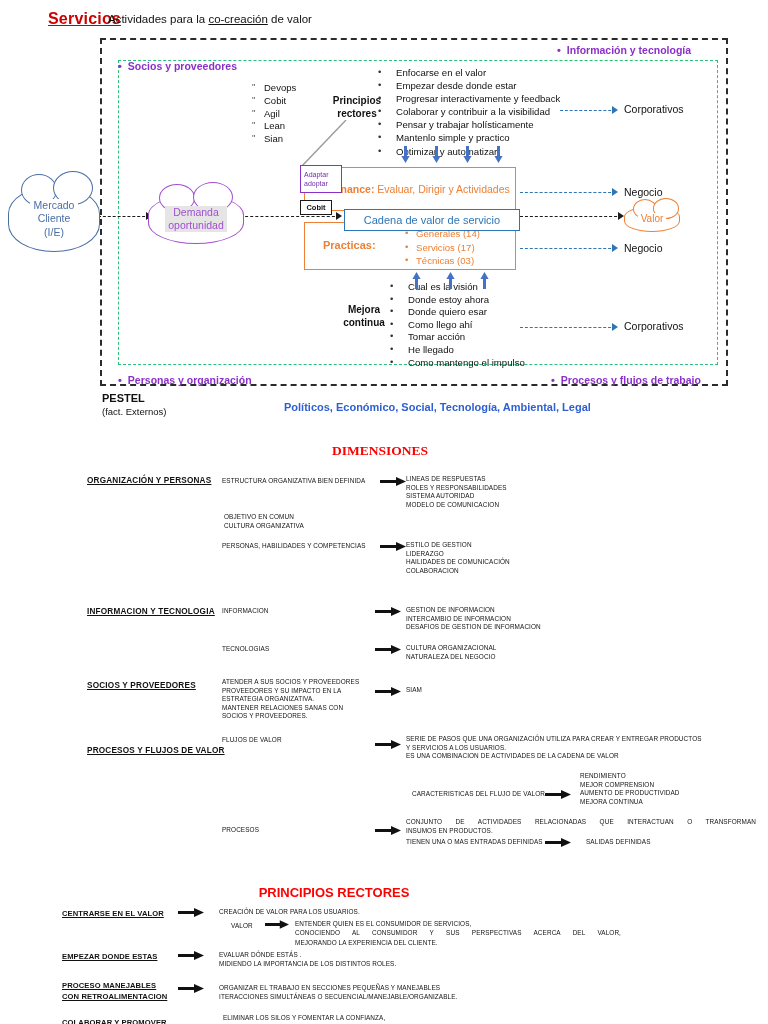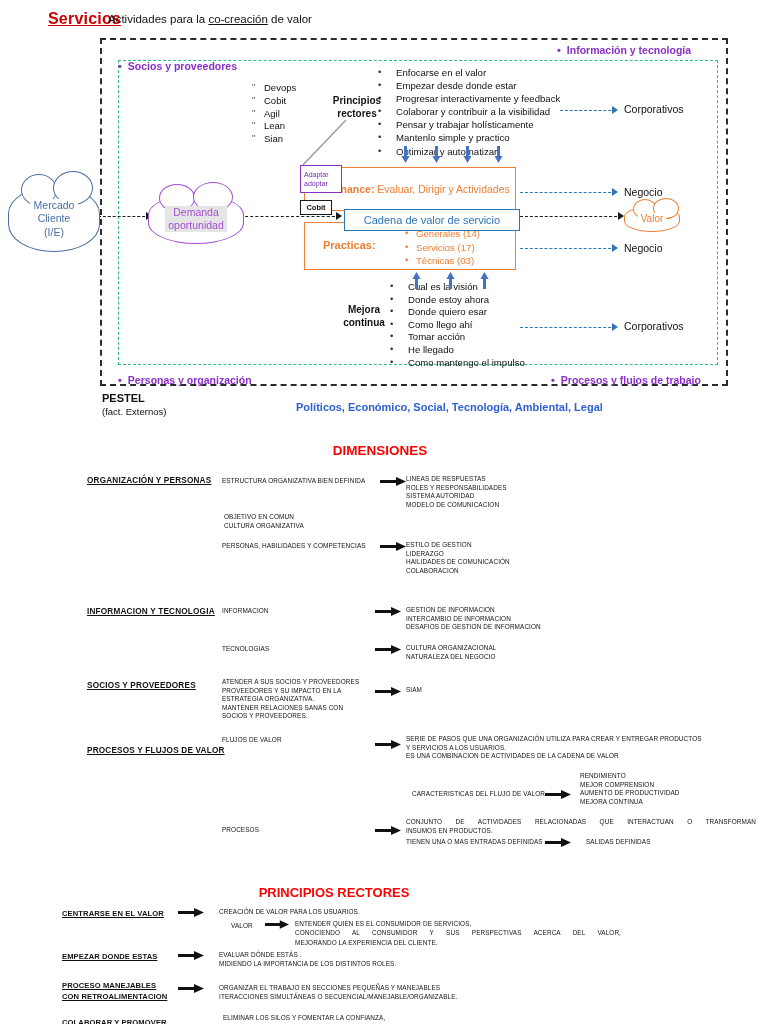--- a/index.html
+++ b/index.html
@@ -151,26 +151,26 @@
     border-left:6px solid #2e75b6;z-index:3;}
   .arrowhead.black{border-left-color:#1c1c1c;}
 
   .right-label{position:absolute;font-size:10.5px;color:#111;white-space:nowrap;}
 
   #leader-line{position:absolute;left:298px;top:120px;width:50px;height:50px;z-index:2;}
 
   
   #pestel-title{left:102px;top:392px;font-size:11px;font-weight:bold;color:#111;}
   #pestel-sub{left:102px;top:406px;font-size:9.5px;color:#111;}
-  #pestel-text{left:296px;top:401px;font-size:11px;font-weight:bold;color:#2e5fd0;white-space:nowrap;}
+  #pestel-text{left:284px;top:401px;font-size:11px;font-weight:bold;color:#2e5fd0;white-space:nowrap;}
 
   
   #dimensiones-title{
     left:0;top:443px;width:760px;text-align:center;
-    font-size:13.5px;font-weight:bold;color:#ff0000;
+    font-size:13.5px;font-weight:bold;color:#ff0000;font-family:Liberation Serif, serif;
   }
   .dim-head{
     position:absolute;font-size:8.2px;font-weight:bold;color:#111;
     text-decoration:underline;letter-spacing:.2px;white-space:nowrap;padding-left:7px;
   }
   .dim-mid{position:absolute;font-size:6.4px;color:#111;line-height:8.6px;letter-spacing:.1px;}
   .dim-out{position:absolute;font-size:6.4px;color:#111;line-height:8.6px;letter-spacing:.1px;}
   .blk-arrow{position:absolute;z-index:3;}
   .blk-arrow svg{display:block;}
 

